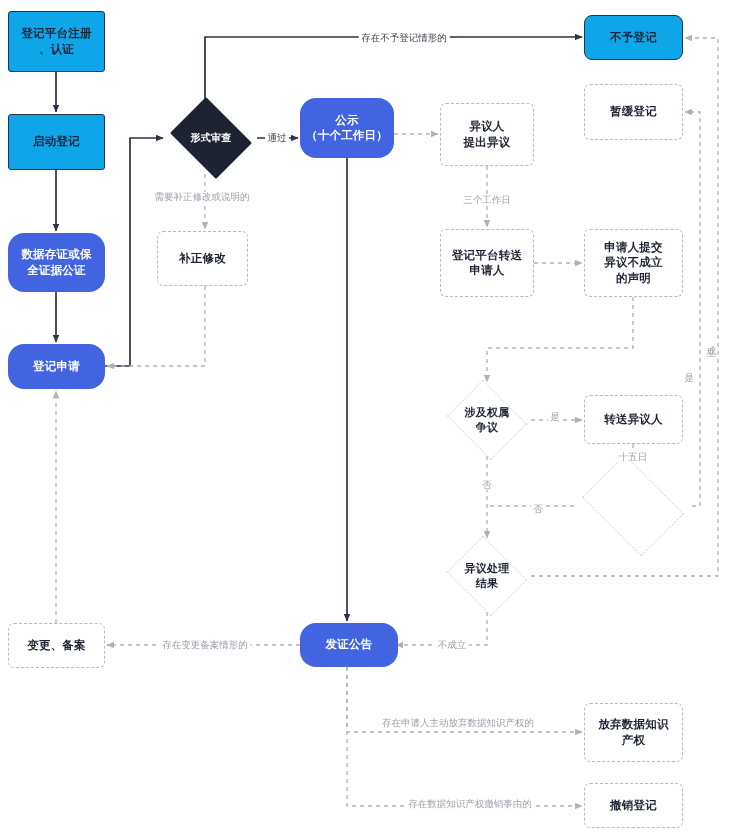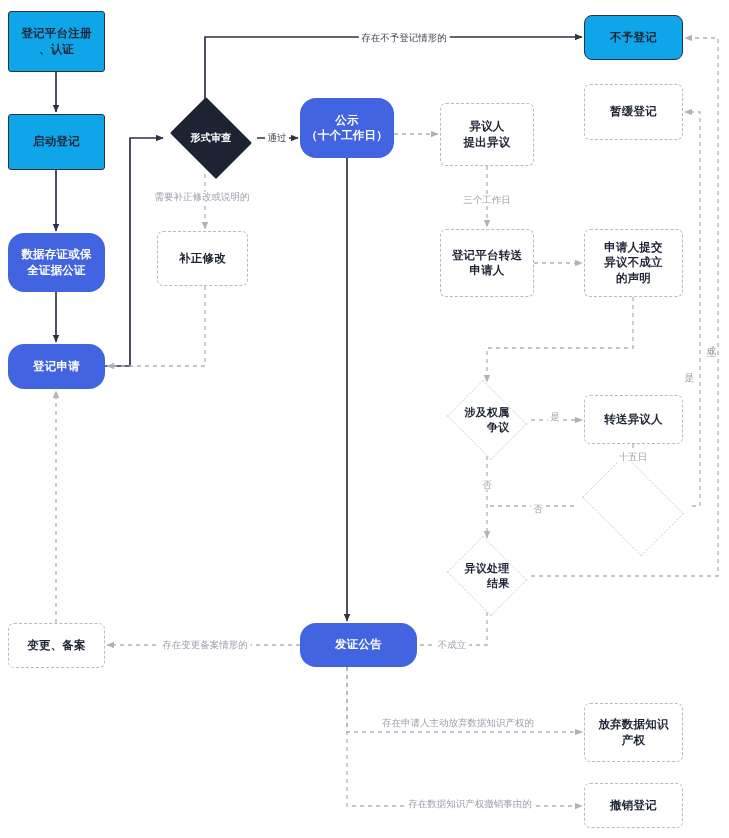--- a/index.html
+++ b/index.html
@@ -93,21 +93,20 @@
     width: 100%; height: 100%;
     background: #ffffff;
     border: 1.3px dashed #b6bac2;
     box-sizing: border-box;
     transform: rotate(45deg) scale(0.7071);
     z-index: 0;
   }
   .node.dashed-diamond .dia-label {
     position: relative;
     z-index: 1;
-    text-align: right;
   }
   .edge-label {
     position: absolute;
     z-index: 4;
     font-size: 9.5px;
     color: #9aa0ab;
     background: #ffffff;
     padding: 0 2.5px;
     white-space: nowrap;
     line-height: 1.1;
@@ -187,21 +186,21 @@
 申请人</div></div>
       <div class="node dashed-box" style="left: 584px; top: 229px; width: 99px; height: 68px;"><div>申请人提交
 异议不成立
 的声明</div></div>
       <div class="node dashed-diamond" style="left: 443px; top: 384px; width: 88px; height: 72px;"><div class="dia-fill"></div><div class="dia-label">涉及权属
 争议</div></div>
       <div class="node dashed-box" style="left: 584px; top: 395px; width: 99px; height: 49px;"><div>转送异议人</div></div>
       <div class="node dashed-diamond" style="left: 574px; top: 463px; width: 118px; height: 85px;"><div class="dia-fill"></div></div>
       <div class="node dashed-diamond" style="left: 443px; top: 540px; width: 88px; height: 72px;"><div class="dia-fill"></div><div class="dia-label">异议处理
 结果</div></div>
-      <div class="node blue-box" style="left: 300px; top: 623px; width: 117px; height: 44px;"><div>发证公告</div></div>
+      <div class="node blue-box" style="left: 300px; top: 623px; width: 98px; height: 44px;"><div>发证公告</div></div>
       <div class="node dashed-box" style="left: 8px; top: 623px; width: 97px; height: 45px;"><div>变更、备案</div></div>
       <div class="node dashed-box" style="left: 584px; top: 703px; width: 99px; height: 59px;"><div>放弃数据知识
 产权</div></div>
       <div class="node dashed-box" style="left: 584px; top: 783px; width: 99px; height: 45px;"><div>撤销登记</div></div>
     </div>
   <div id="labels">
       <div class="edge-label dark" style="left: 404px; top: 38px;">存在不予登记情形的</div>
       <div class="edge-label dark" style="left: 277px; top: 138px;">通过</div>
       <div class="edge-label" style="left: 202px; top: 197px;">需要补正修改或说明的</div>
       <div class="edge-label" style="left: 487px; top: 200px;">三个工作日</div>

